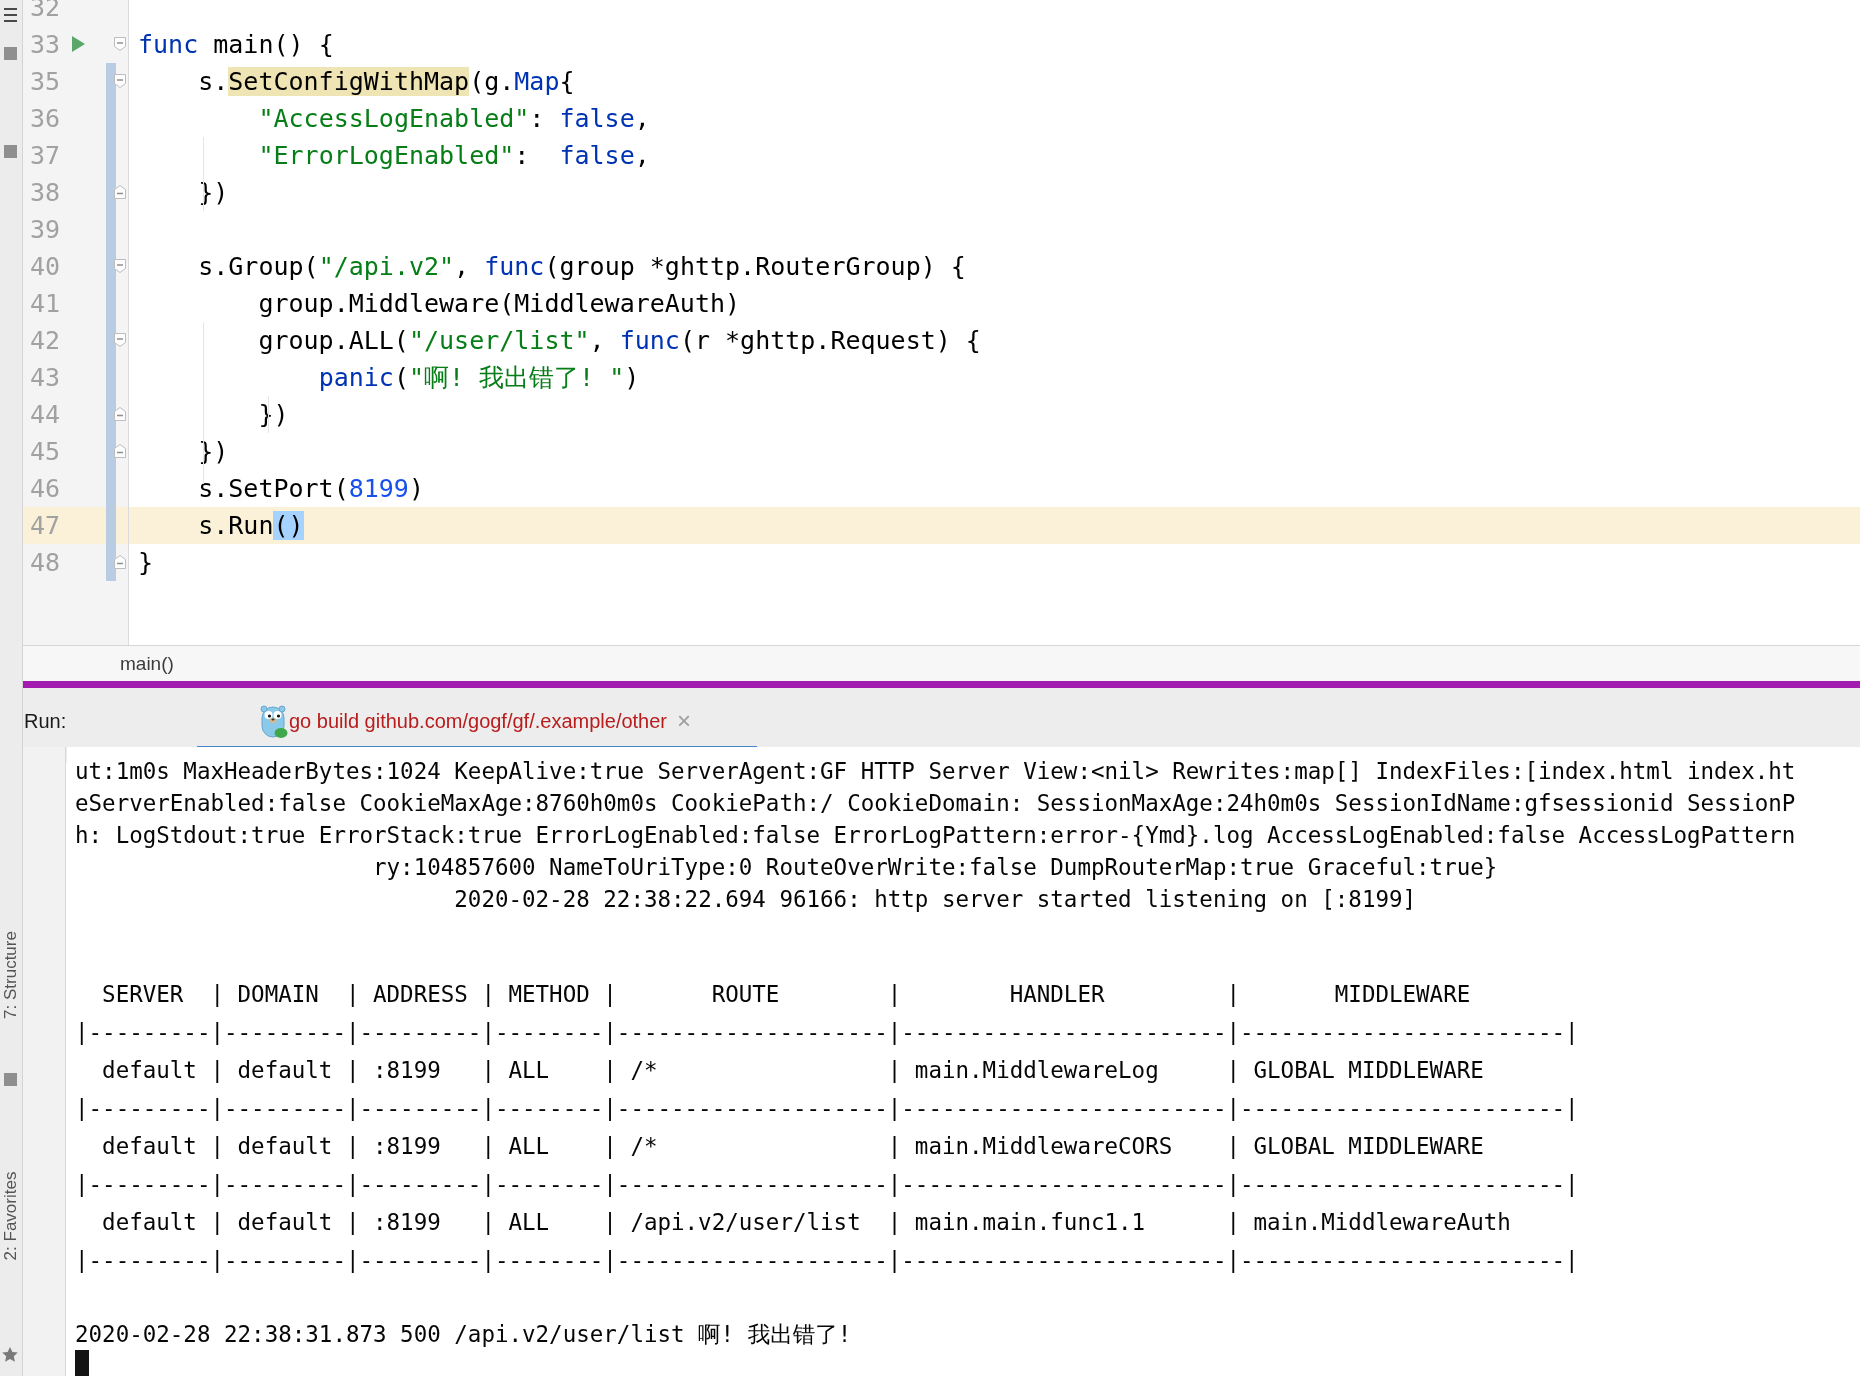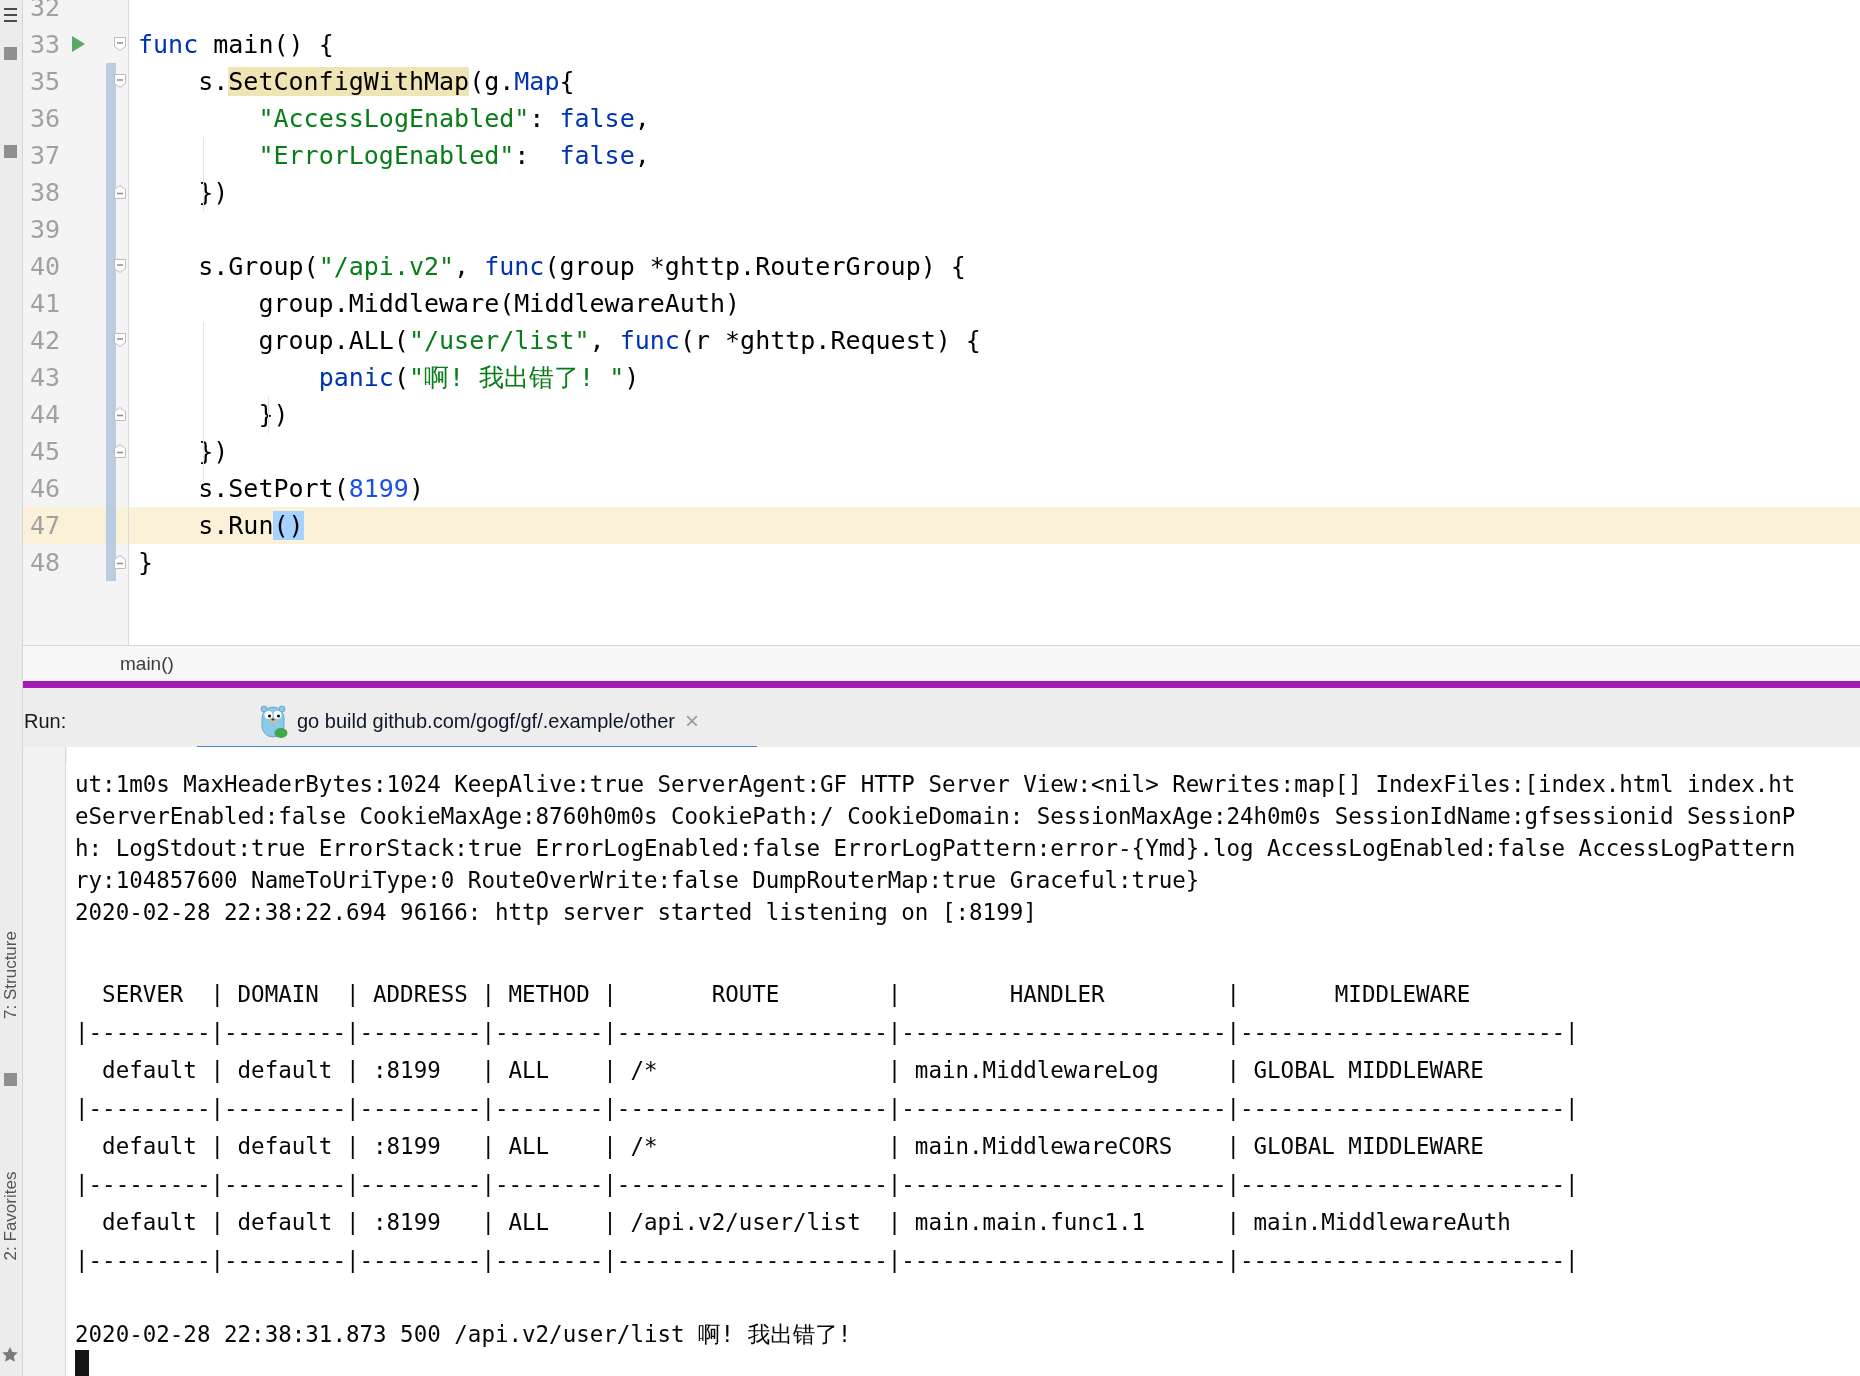--- a/index.html
+++ b/index.html
@@ -33,31 +33,31 @@
   
   #breadcrumb{position:absolute;left:8px;top:645px;width:1860px;height:36px;background:#F7F7F7;
               border-top:1px solid #D6D6D6;box-sizing:border-box;}
   #breadcrumb .bc{position:absolute;left:112px;top:0;height:36px;line-height:36px;font-size:19px;color:#3C3C3C;}
   
   #runheader{position:absolute;left:0;top:681px;width:1860px;height:82px;background:#EDEDED;
              border-top:7px solid #a21caf;box-sizing:border-box;}
   #run-label{position:absolute;left:24px;top:0;height:66px;line-height:66px;font-size:20px;color:#1A1A1A;}
   #runtab{position:absolute;left:197px;top:0;height:66px;width:560px;display:flex;align-items:center;
           padding-left:60px;box-sizing:border-box;}
-  #runtab .tab-title{font-size:20px;color:#0f172a;margin-left:8px;white-space:nowrap;}
+  #runtab .tab-title{font-size:20px;color:#b91c1c;white-space:nowrap;}
   #runtab .tab-close{font-size:24px;color:#9E9E9E;margin-left:10px;line-height:1;}
   #tab-underline{position:absolute;left:0;bottom:0;width:560px;height:8px;background:#4786C7;}
   
   #console-toolbar{position:absolute;left:22px;top:747px;width:44px;height:629px;background:#F2F2F2;
                    border-right:1px solid #D8D8D8;box-sizing:border-box;z-index:10;}
   
   #console{position:absolute;left:67px;top:747px;width:1793px;height:629px;background:#fff;overflow:hidden;}
   #console pre{margin:0;position:absolute;left:8px;font-family:"DejaVu Sans Mono",monospace;
                font-size:22.5px;color:#060606;white-space:pre;}
-  #console-log{top:21px;line-height:32px;}
+  #console-log{top:8px;line-height:32px;text-align:center;}
   #console-table{top:228px;line-height:38px;}
   #console-tail{top:571px;line-height:32px;}
   #cursor{position:absolute;left:8px;top:603px;width:14px;height:27px;background:#141414;}
 </style>
 </head>
 <body>
 
 <div id="leftbar">
   <div class="tw-line" style="top:8px"></div>
   <div class="tw-line" style="top:14px"></div>

